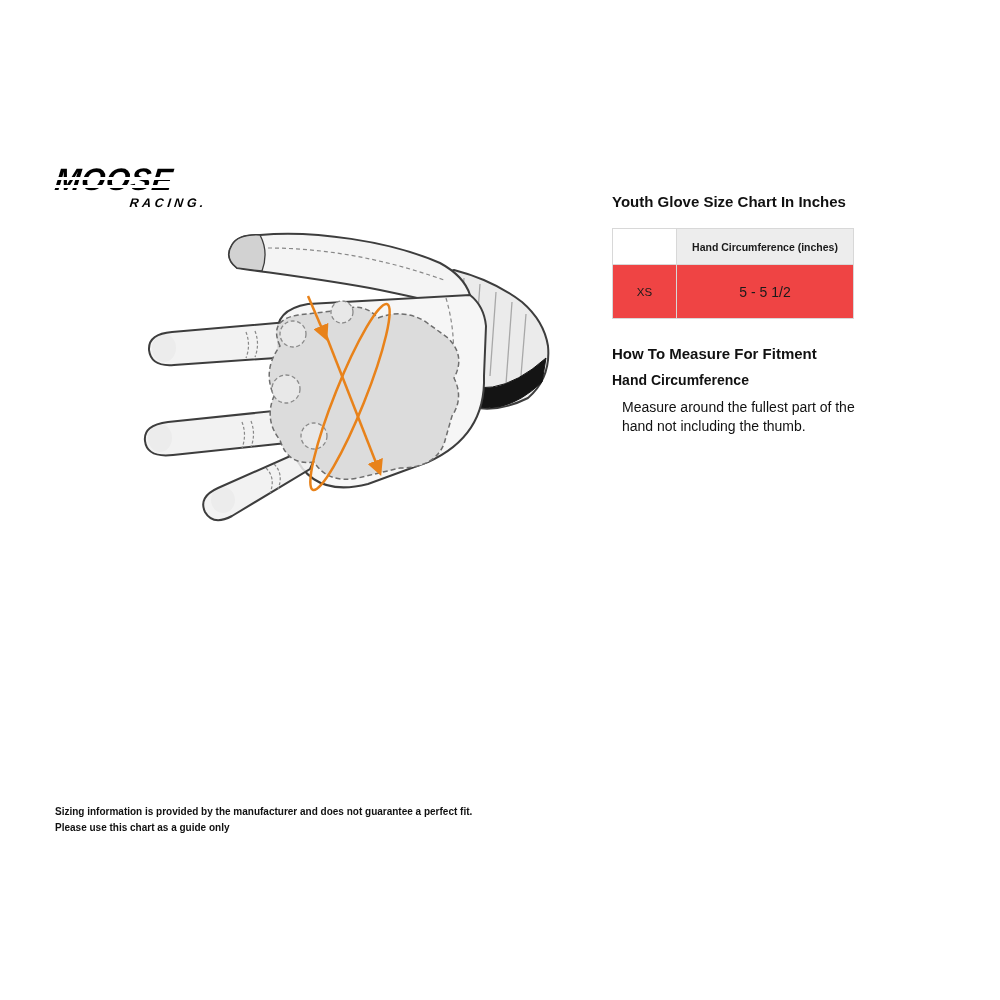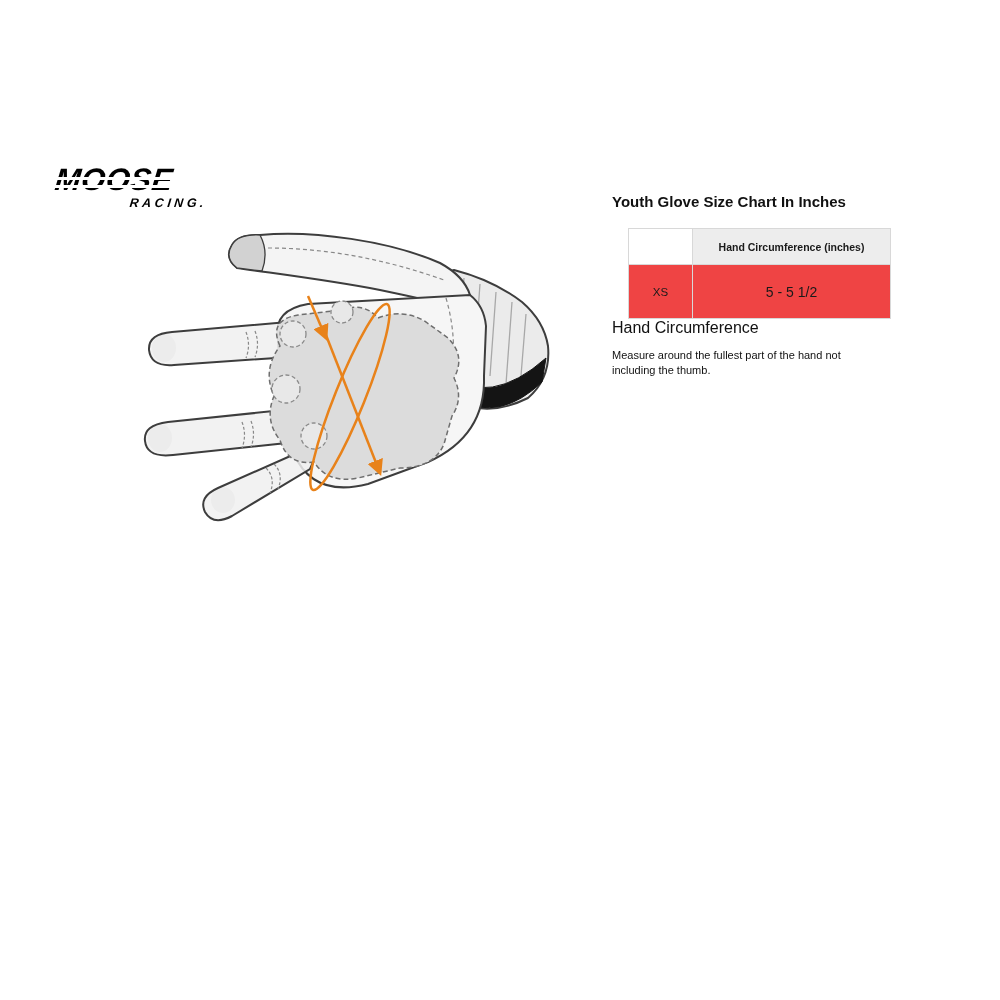--- a/index.html
+++ b/index.html
@@ -70,23 +70,22 @@
     width: 266px;
   }
   .chart-title {
     font-size: 15px;
     font-weight: 700;
     color: #111;
     margin: 0 0 18px 0;
   }
   table.size-table {
     border-collapse: collapse;
-    width: 263px;
+    width: 242px;
     table-layout: fixed;
-    margin-left: 16px;
   }
   table.size-table th, table.size-table td {
     border: 1px solid #d8d8d8;
     text-align: center;
     vertical-align: middle;
     padding: 0 6px;
   }
   th.corner { width: 64px; background: #ffffff; height: 36px; }
   th.colhead {
     background: #ededed;
@@ -99,29 +98,29 @@
   td.range-cell { font-size: 14px; height: 54px; color: #1a1a1a; }
   tr.shade td { background: #ef4444; }
 
   .measure-heading {
     font-size: 15px;
     font-weight: 700;
     margin: 26px 0 10px 0;
     color: #111;
   }
   .measure-sub {
-    font-size: 16px;
-    font-weight: 400;
-    margin-bottom: 11px;
+    font-size: 14px;
+    font-weight: 700;
+    margin-bottom: 2px;
     color: #111;
   }
   .measure-body {
-    font-size: 11px;
+    font-size: 14px;
     line-height: 1.35;
-    margin: 0;
+    margin: 10px;
     width: 255px;
     color: #111;
   }
 
   
   .disclaimer {
     position: absolute;
     left: 55px;
     top: 804px;
     font-size: 10px;
@@ -194,18 +193,23 @@
           <th class="corner"></th>
           <th class="colhead">Hand Circumference (inches)</th>
         </tr>
         <tr class="shade">
           <td class="size-cell">XS</td>
           <td class="range-cell">5 - 5 1/2</td>
         </tr>
       </tbody>
     </table>
 
+    <h3 class="measure-heading">How To Measure For Fitment</h3>
     <div class="measure-sub">Hand Circumference</div>
     <p class="measure-body">Measure around the fullest part of the hand not including the thumb.</p>
   </div>
 
+  <div class="disclaimer">
+    <div>Sizing information is provided by the manufacturer and does not guarantee a perfect fit.</div>
+    <div>Please use this chart as a guide only</div>
+  </div>
 
 </div>
 
 </body></html>

